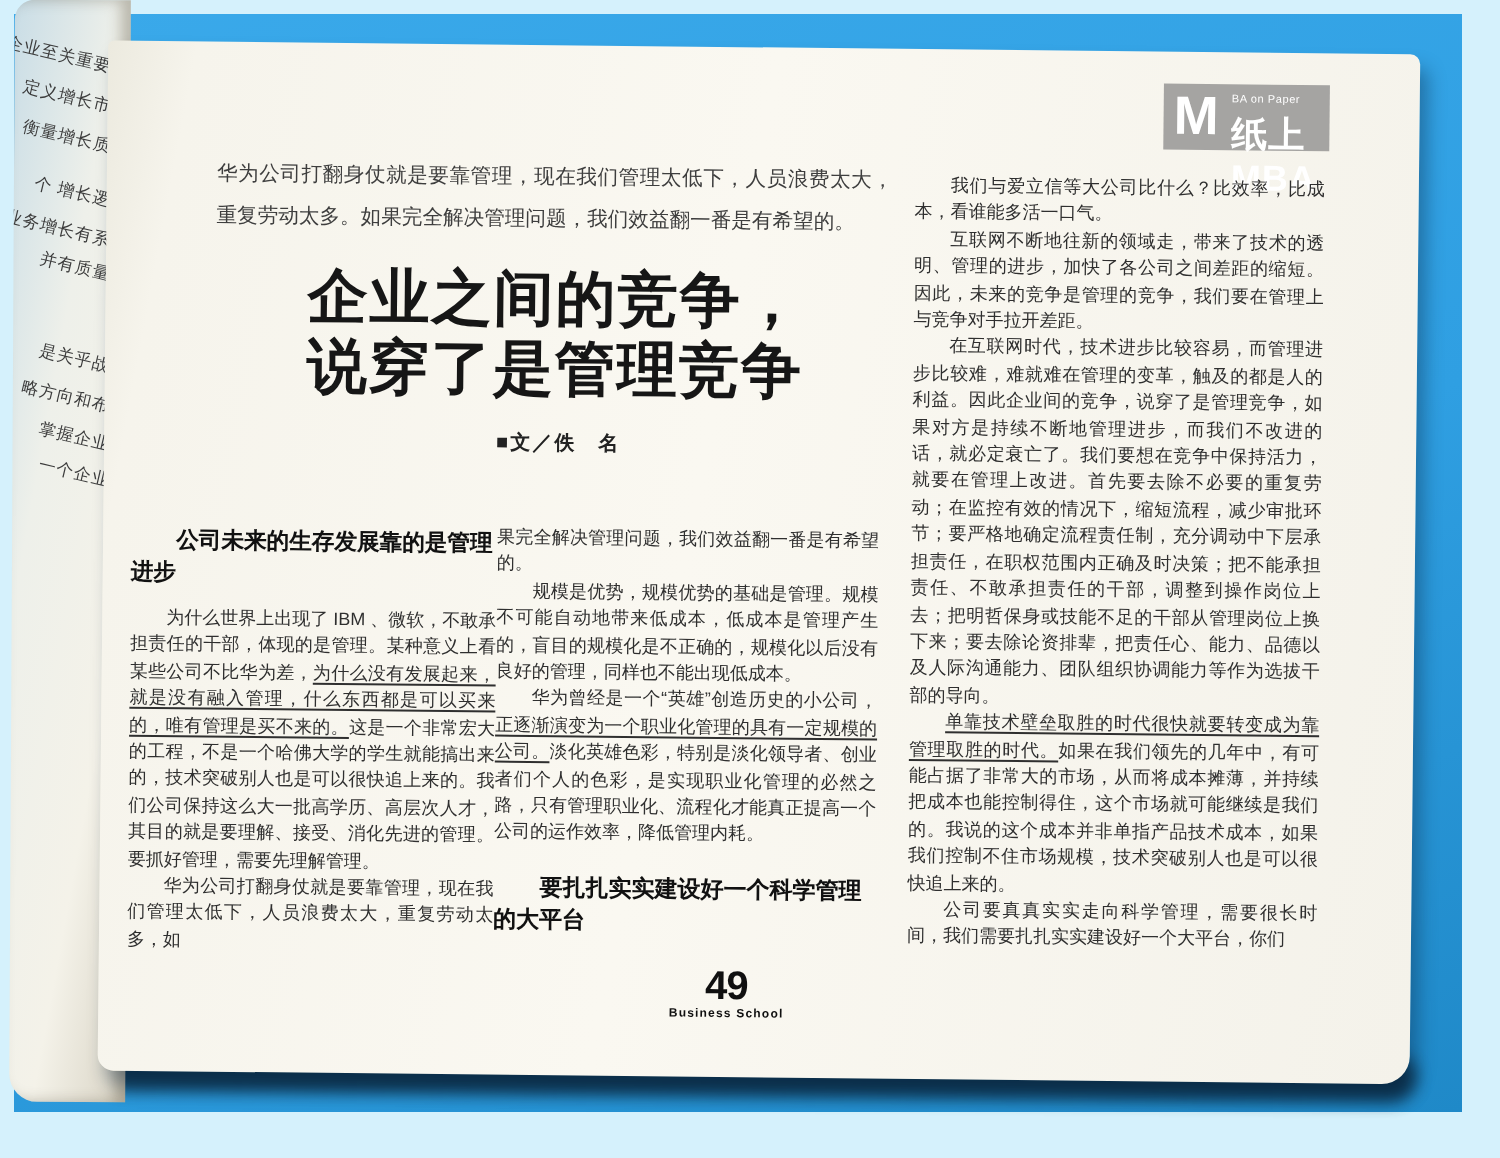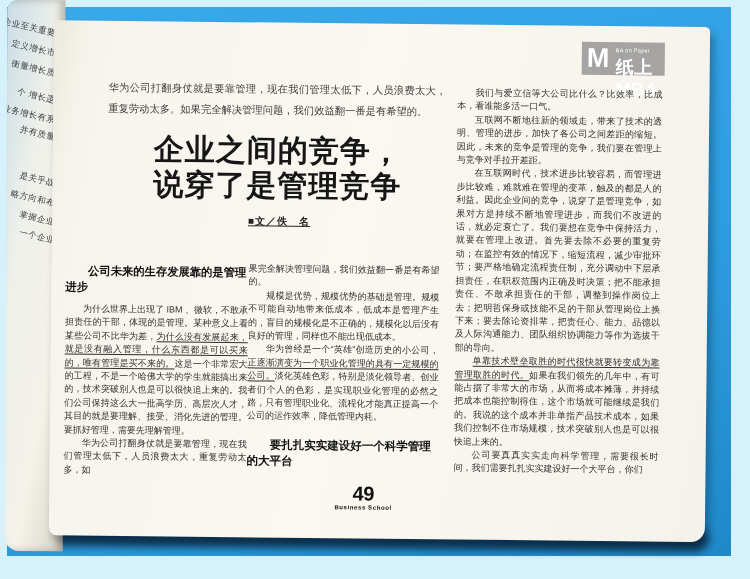--- a/index.html
+++ b/index.html
@@ -16,21 +16,21 @@
   .frag{position:absolute;right:1px;white-space:nowrap;font-size:8.5px;color:#3c3c3c;
          transform:rotate(13deg);transform-origin:right center;letter-spacing:.5px;}
   .page{position:absolute;left:52px;top:23px;width:656px;height:515px;
          background:linear-gradient(100deg,#eceadf 0%,#f6f4ec 6%,#faf8f1 45%,#f4f2ea 100%);
          transform:rotate(0.6deg);transform-origin:40% 40%;
          border-radius:3px 5px 14px 8px;box-shadow:4px 7px 9px rgba(8,38,66,.38);}
   .page *{position:absolute;}
   .lead-quote{left:55px;top:57px;width:338px;font-size:10.3px;line-height:20.5px;color:#3e3e3e;text-align:justify;}
   .title{left:46px;top:110px;width:358px;text-align:center;font-size:30px;font-weight:bold;
          color:#161616;line-height:35px;letter-spacing:1px;}
-  .byline{left:196px;top:192px;font-size:10px;font-weight:bold;color:#222;letter-spacing:1px;text-decoration:underline;}
+  .byline{left:196px;top:192px;font-size:10px;font-weight:bold;color:#222;letter-spacing:1px;}
   .col{text-align:justify;color:#2f2f2f;font-size:9px;line-height:13.4px;}
   .col p{position:static;margin:0;}
   .col span{position:static;}
   .col1{left:14px;top:243px;width:183px;}
   .col2{left:197px;top:240px;width:191px;}
   .col3{left:404px;top:62px;width:205px;}
   .ind{text-indent:2em;}
   .col-heading{position:static;display:block;font-weight:bold;font-size:11.3px;line-height:15.5px;
          text-indent:2em;color:#111;margin:0 0 8px 0;text-align:left;}
   .sub-heading{position:static;display:block;font-weight:bold;font-size:11.5px;line-height:16px;

